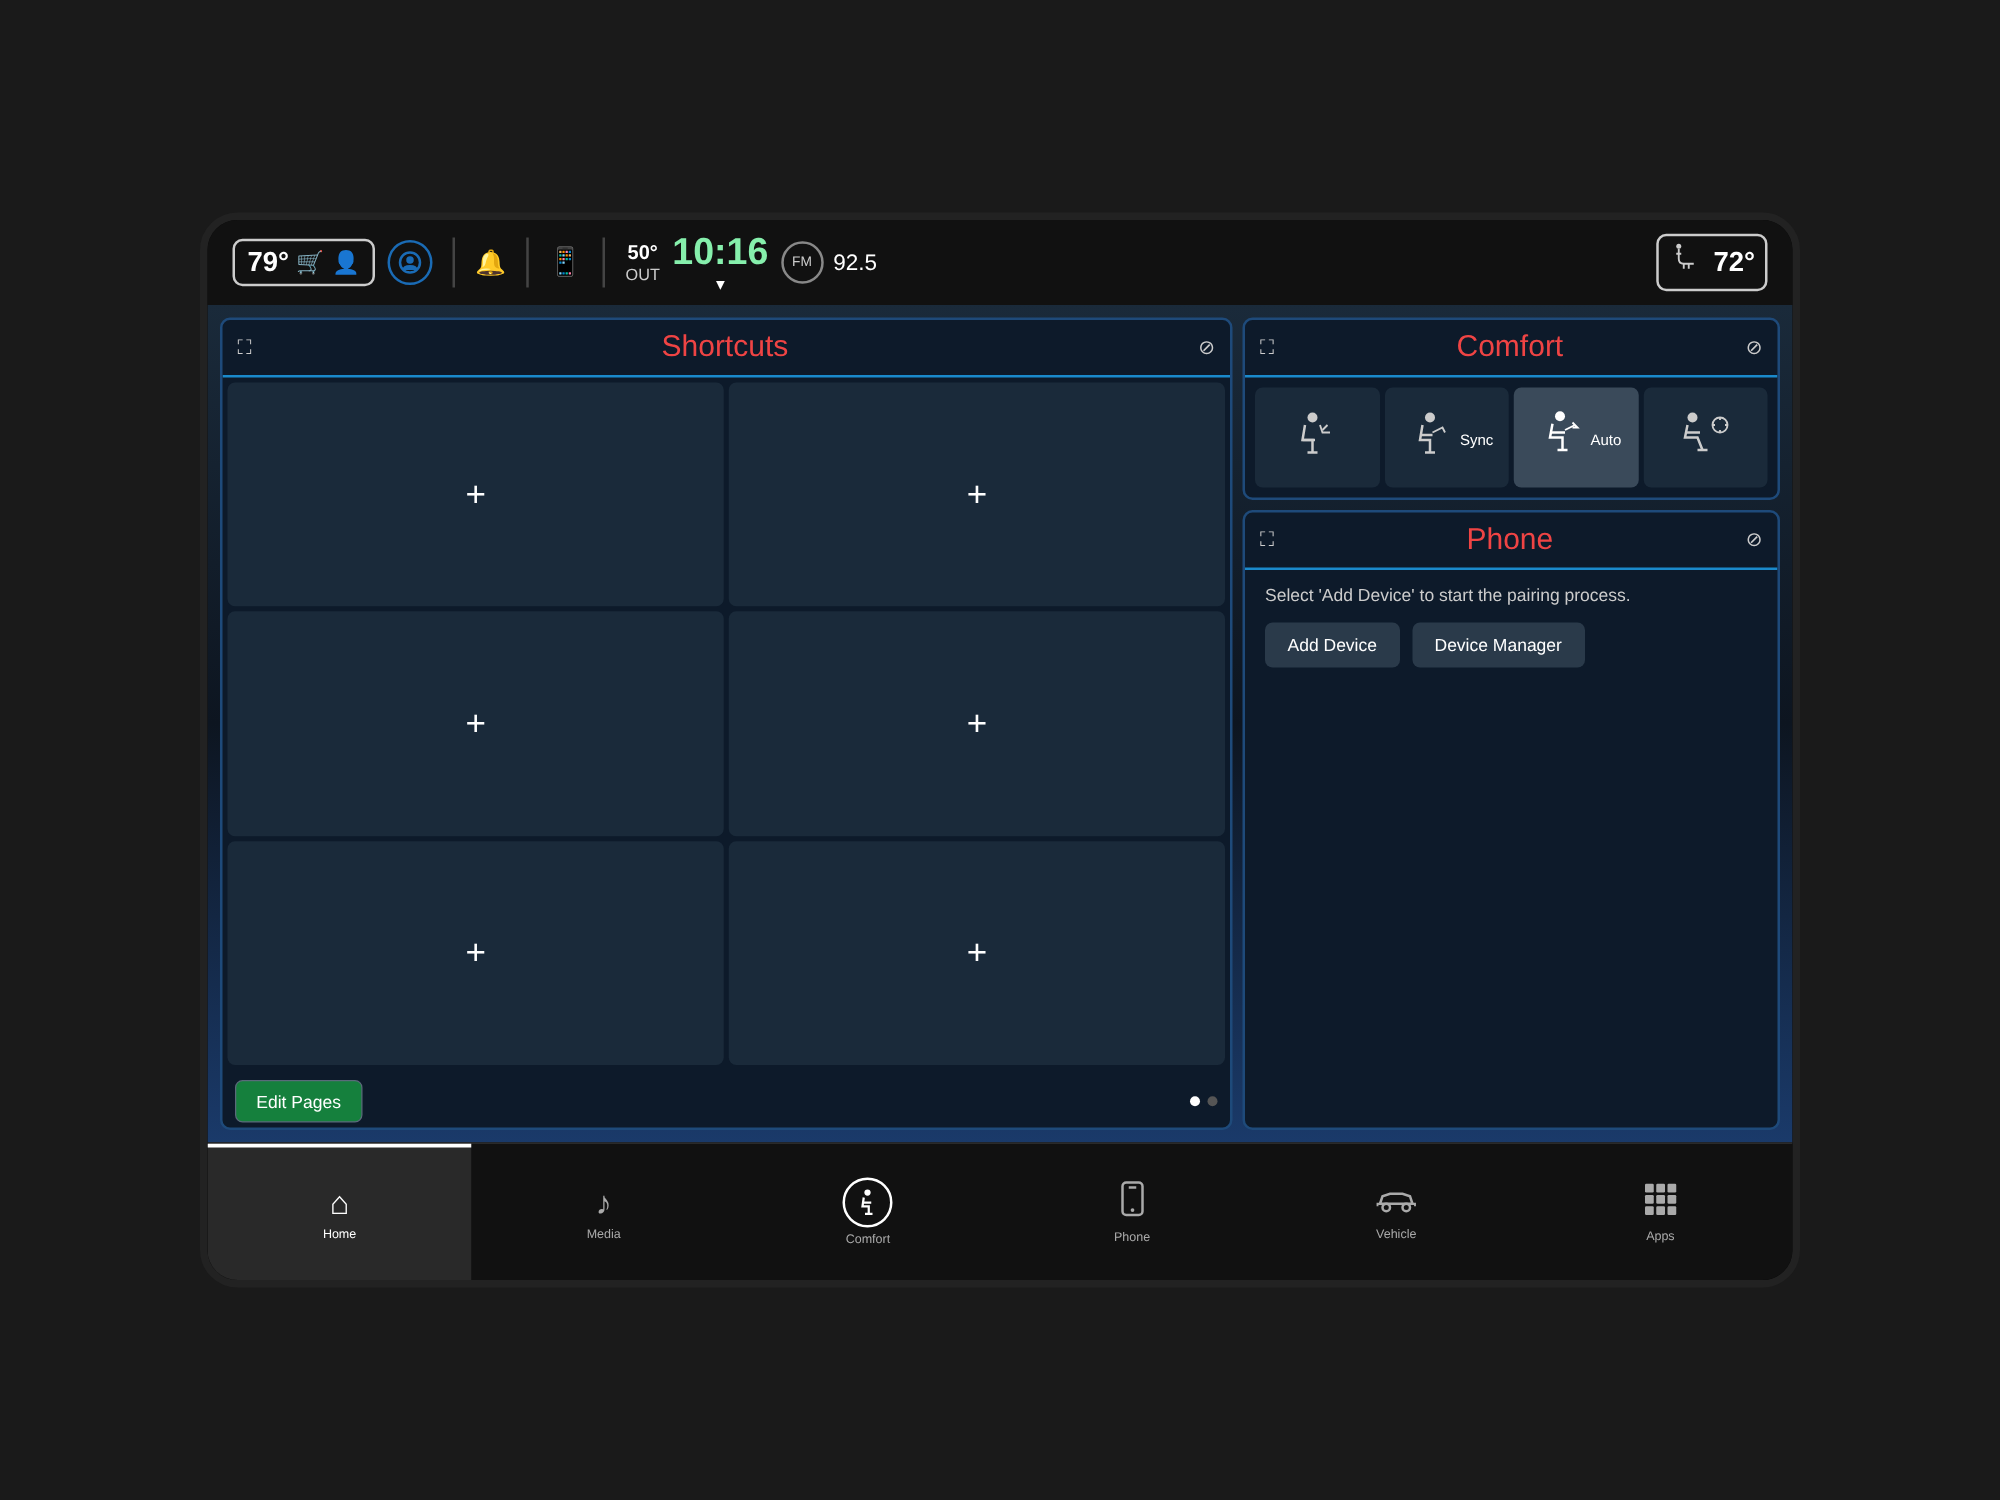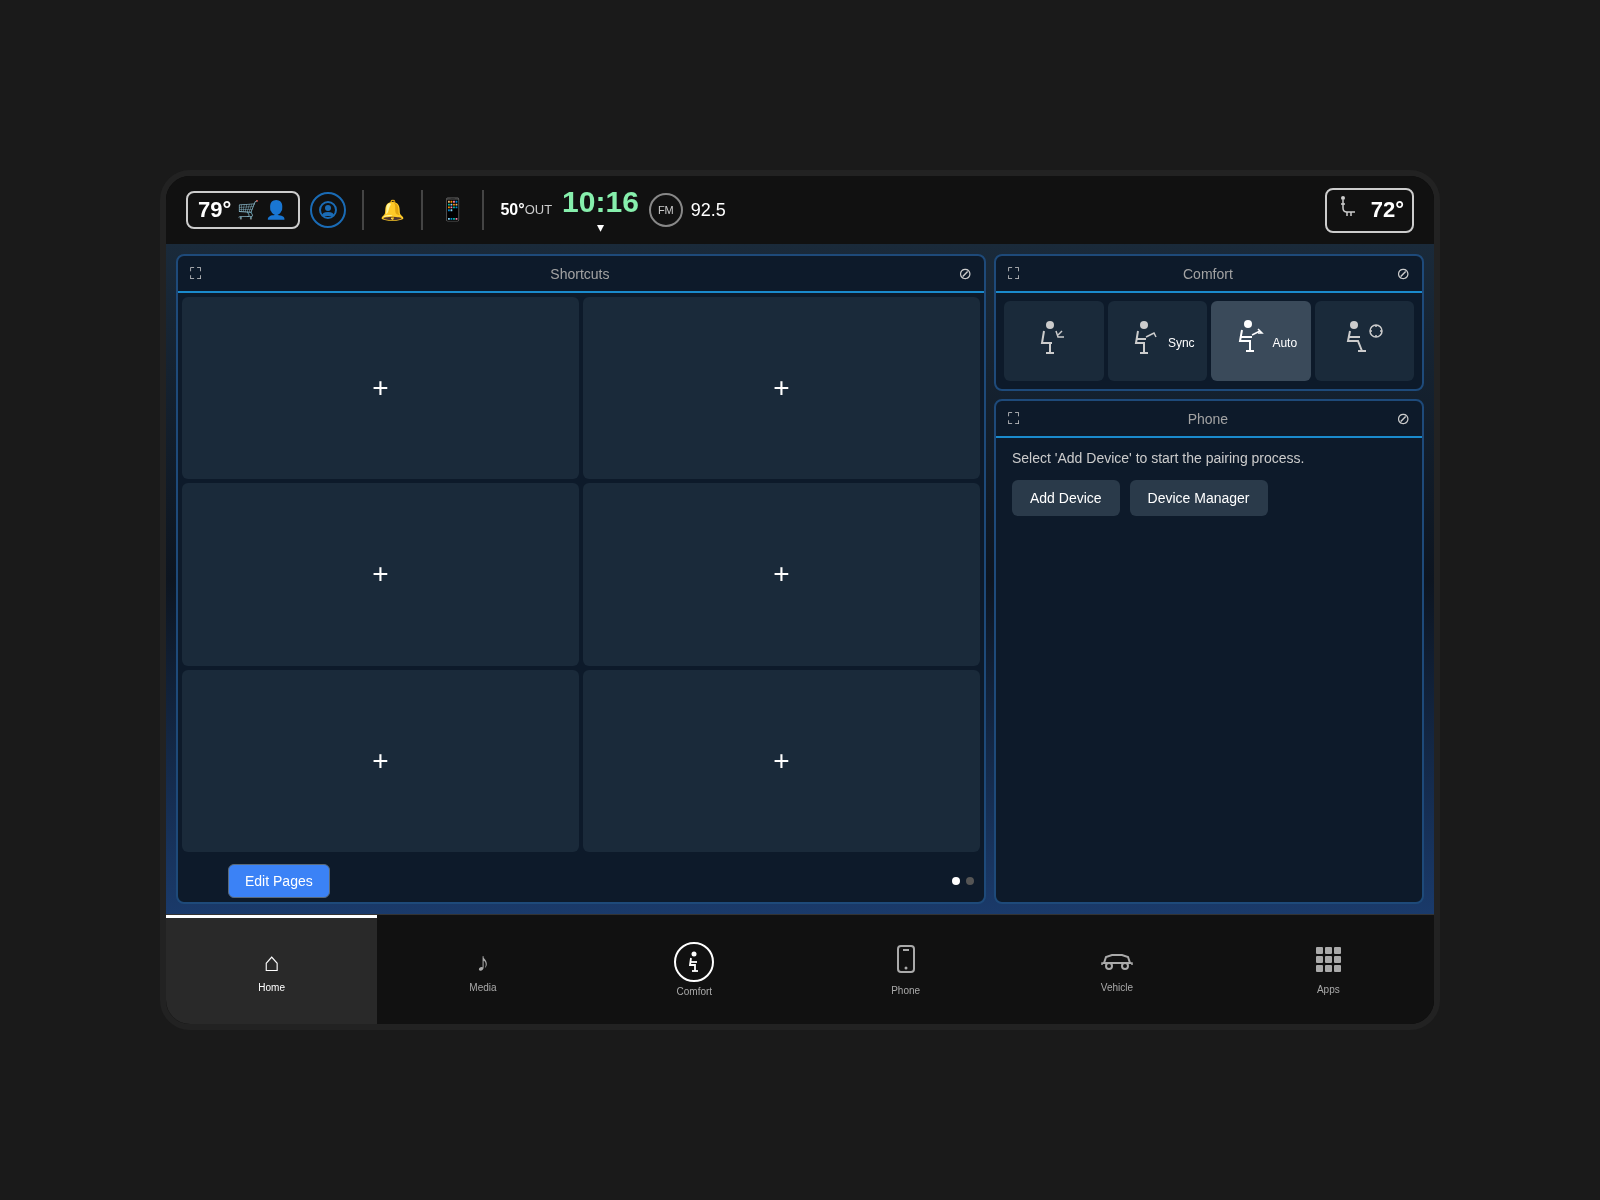--- a/index.html
+++ b/index.html
@@ -65,21 +65,21 @@
     .divider-v {
       width: 2px;
       height: 40px;
       background: #444;
       margin: 0 6px;
     }
     .bell-icon { color: #ccc; font-size: 20px; }
     .phone-icon { color: #ccc; font-size: 22px; }
     .outside-temp {
       display: flex;
-      flex-direction: row;
+      flex-direction: column;
       align-items: center;
       color: #ccc;
       font-size: 13px;
       line-height: 1.2;
     }
     .outside-temp .temp-val { font-size: 16px; color: #fff; font-weight: bold; }
     .clock {
       color: #86efac;
       font-size: 30px;
       font-weight: bold;
@@ -143,22 +143,22 @@
       border-bottom: 2px solid #1a8acc;
       gap: 8px;
     }
     .expand-icon {
       color: #ccc;
       font-size: 16px;
     }
     .panel-title {
       flex: 1;
       text-align: center;
-      color: #a3a3a3;
-      font-size: 14px;
+      color: #ef4444;
+      font-size: 24px;
       font-weight: 500;
     }
     .edit-icon { color: #ccc; font-size: 16px; }
     .shortcuts-grid {
       flex: 1;
       display: grid;
       grid-template-columns: 1fr 1fr;
       grid-template-rows: 1fr 1fr 1fr;
       gap: 4px;
       padding: 4px;
@@ -300,28 +300,27 @@
     }
 
     
     .edit-pages-area {
       padding: 8px 10px 4px;
       display: flex;
       align-items: center;
       gap: 16px;
     }
     .edit-pages-btn {
-      background: #3b82f6;
+      background: #15803d;
       border: 1px solid #5a6a7a;
       border-radius: 6px;
       color: #fff;
       padding: 8px 16px;
       font-size: 14px;
       cursor: pointer;
-      margin-left: 40px;
     }
     .page-dots {
       display: flex;
       gap: 6px;
       margin-left: auto;
     }
     .dot {
       width: 8px;
       height: 8px;
       border-radius: 50%;

